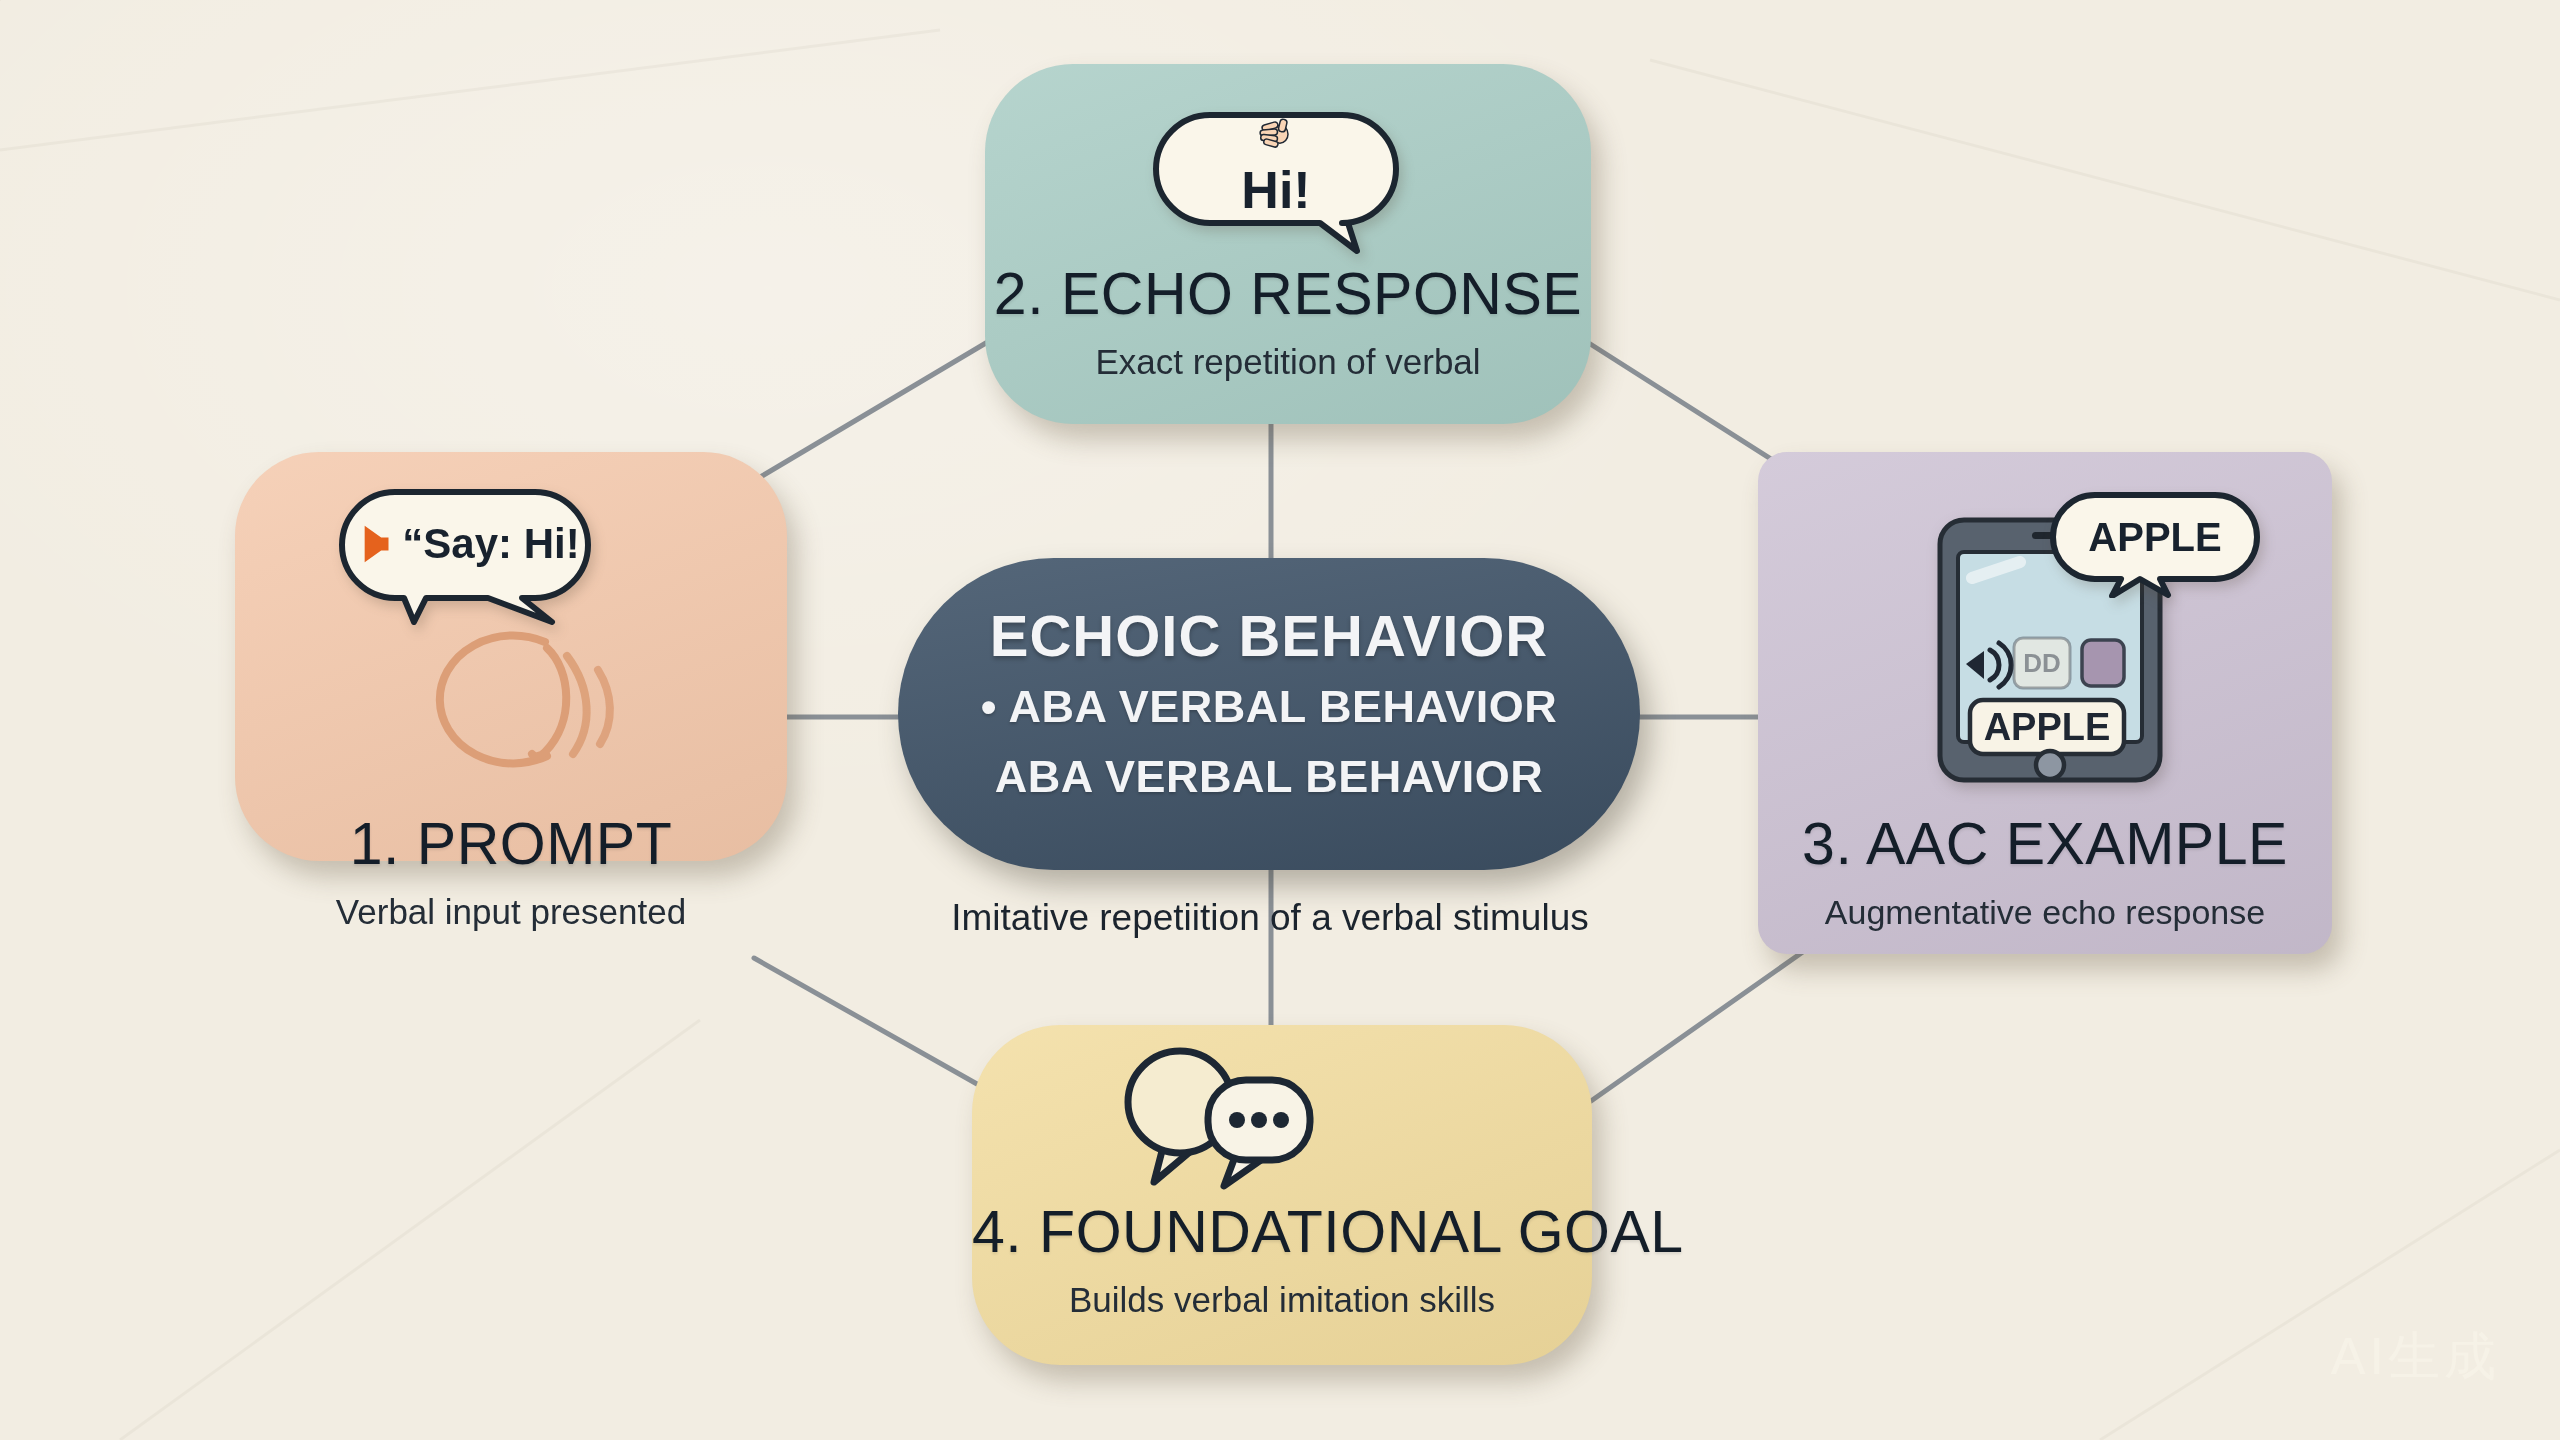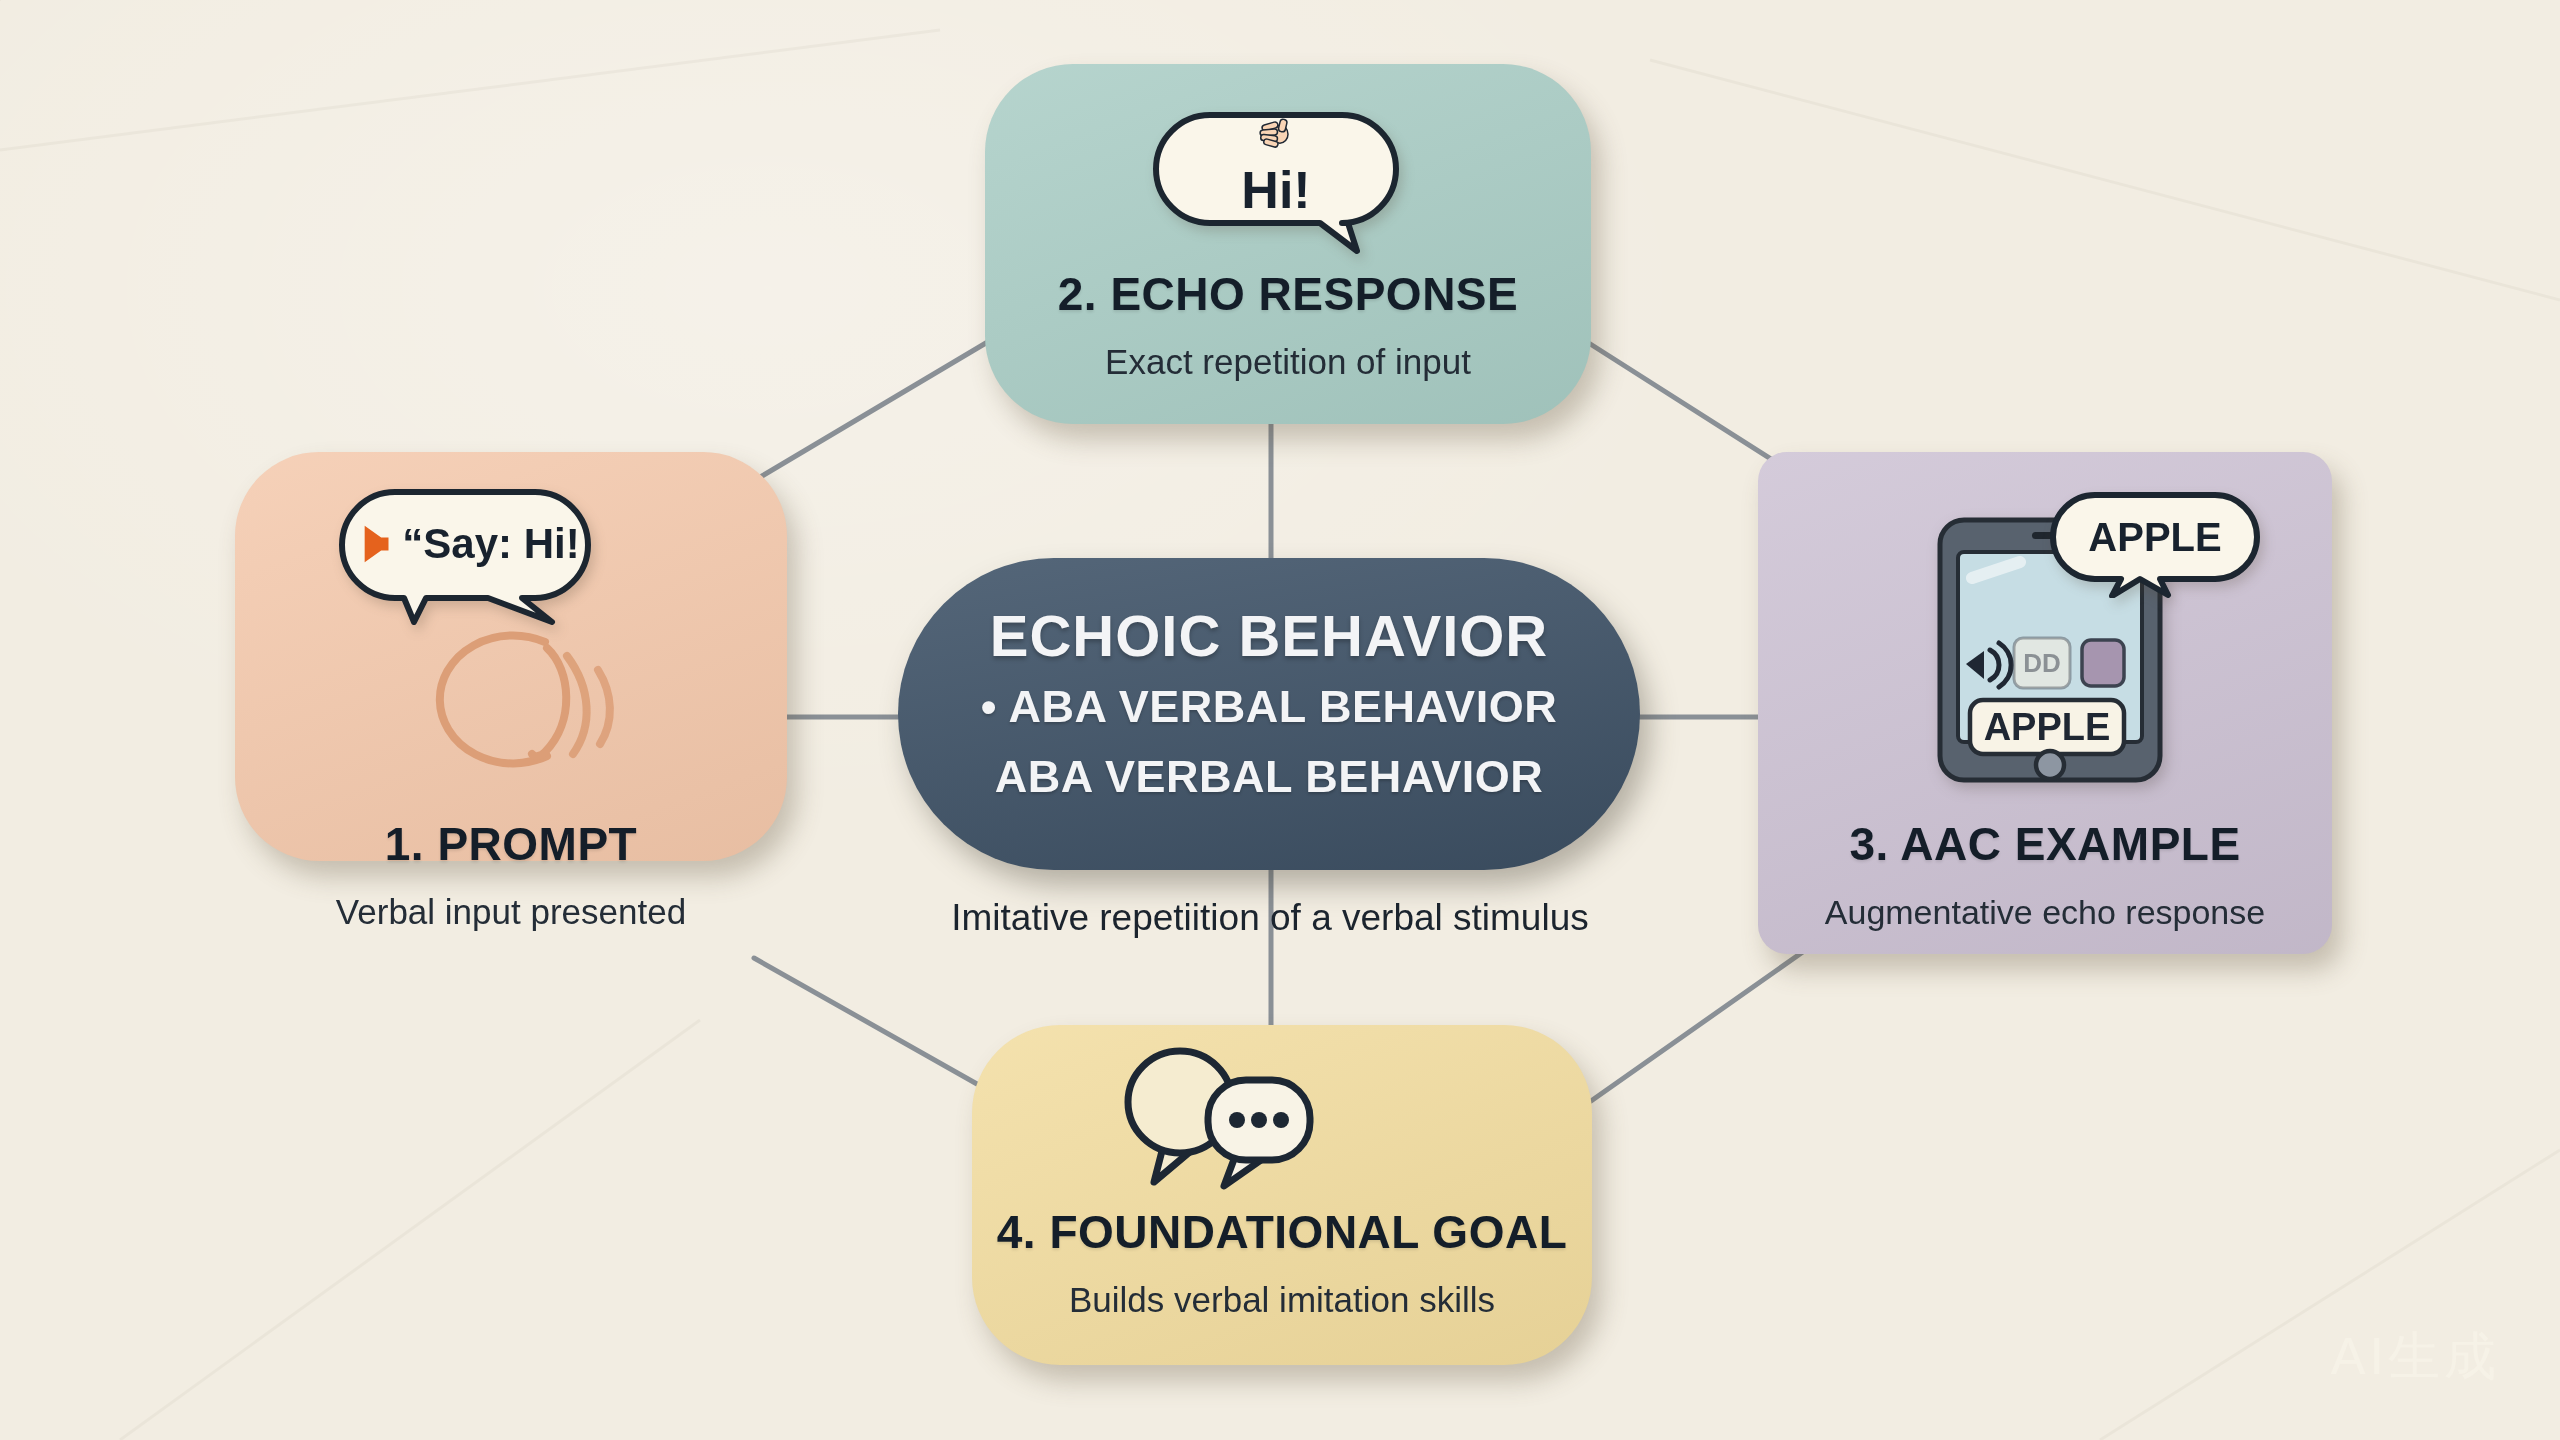--- a/index.html
+++ b/index.html
@@ -13,21 +13,21 @@
     color:#18222e;
   }
   .lines{position:absolute;inset:0;z-index:1;}
   .node{
     position:absolute;z-index:2;border-radius:88px;
     box-shadow:10px 16px 26px rgba(95,82,60,.30);
     background-image:linear-gradient(160deg, rgba(255,255,255,.16), rgba(0,0,0,.05));
   }
   .node-title{
     position:absolute;left:0;right:0;text-align:center;
-    font-weight:bold;font-size:46px;line-height:60px;letter-spacing:.5px;
+    font-weight:normal;font-size:59px;line-height:60px;letter-spacing:.5px;
     color:#141e29;text-shadow:0 2px 3px rgba(0,0,0,.10);
     white-space:nowrap;
   }
   .node-sub{
     position:absolute;left:0;right:0;text-align:center;
     font-size:35px;line-height:48px;color:#242d37;white-space:nowrap;
   }
   .bubble-wrap{position:absolute;filter:drop-shadow(4px 6px 6px rgba(80,68,48,.22));}
   .bubble-wrap svg{display:block;}
   .bubble-content{
@@ -74,21 +74,21 @@
     <g stroke="#7a6f58" stroke-width="3" opacity="0.06">
       <line x1="0" y1="150" x2="940" y2="30"></line>
       <line x1="1650" y1="60" x2="2560" y2="300"></line>
       <line x1="120" y1="1440" x2="700" y2="1020"></line>
       <line x1="2100" y1="1440" x2="2560" y2="1150"></line>
     </g>
   </svg>
 
   <div class="node" style="left:985px;top:64px;width:606px;height:360px;background-color:var(--c-teal,#a8ccc4);">
     <div class="node-title" style="top:200px;">2. ECHO RESPONSE</div>
-    <div class="node-sub" style="top:274px;">Exact repetition of input</div>
+    <div class="node-sub" style="top:274px;">Exact repetition of verbal</div>
   </div>
   <div class="bubble-wrap" style="left:1150px;top:110px;width:252px;height:148px;z-index:3;">
     <svg width="252" height="148" viewBox="0 0 252 148">
       <path d="M 60,5 L 192,5 A 54 54 0 0 1 192,113 L 198,113 L 207,141 L 170,113 L 60,113 A 54 54 0 0 1 60,5 Z" fill="#faf6ea" stroke="#1c2630" stroke-width="6" stroke-linejoin="round"></path>
     </svg>
     <div class="bubble-content" style="top:8px;height:102px;flex-direction:column;">
       <svg width="70" height="64" viewBox="0 0 110 100">
         <g fill="#f8d4b5" stroke="#1f2833" stroke-width="5" stroke-linejoin="round" stroke-linecap="round">
           <ellipse cx="68" cy="54" rx="27" ry="30"></ellipse>
           <rect x="8" y="18" width="54" height="20" rx="10" transform="rotate(-16 35 28)"></rect>

